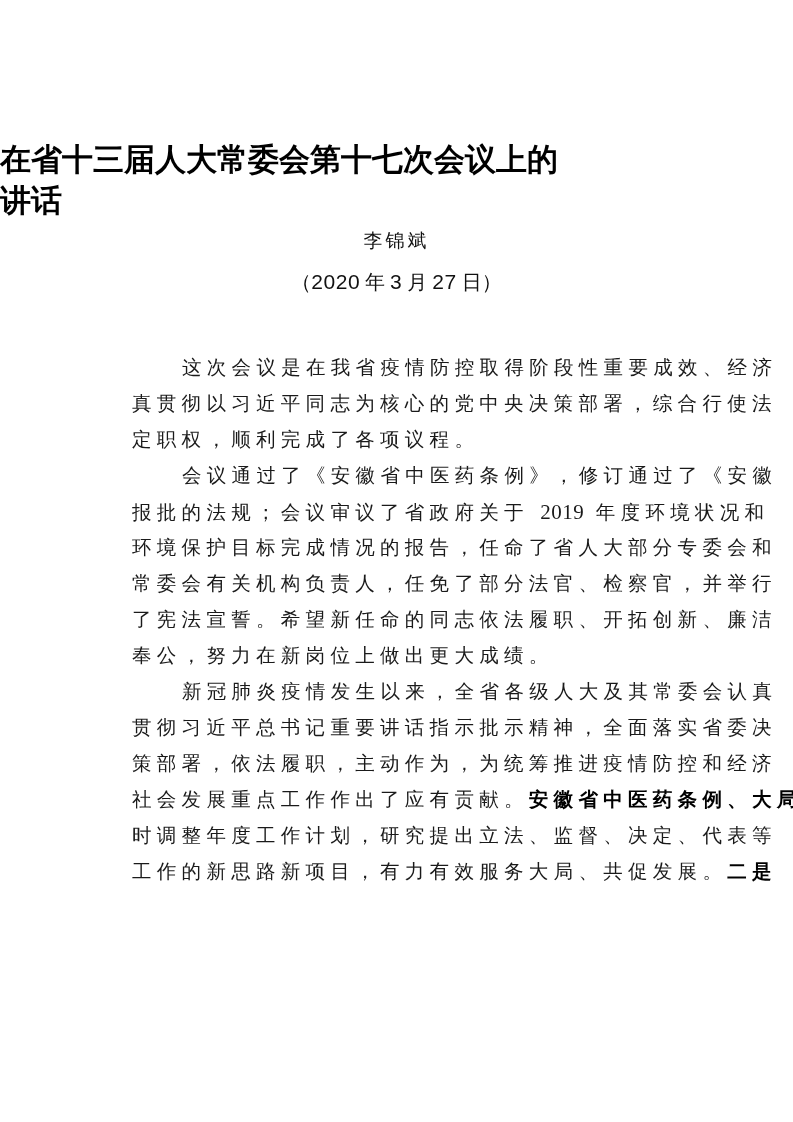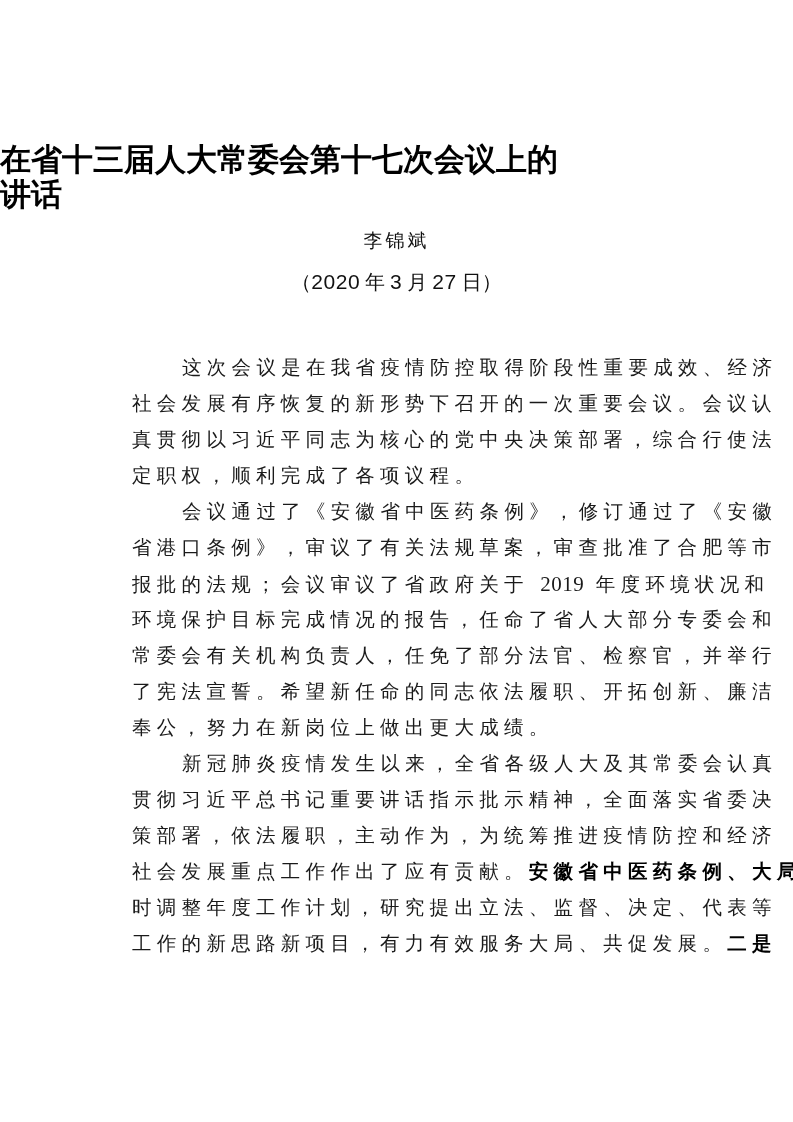--- a/index.html
+++ b/index.html
@@ -28,21 +28,21 @@
       width: 793px;
       text-align: left;
       font-family: "DejaVu Sans", sans-serif;
       font-weight: bold;
       font-size: 31px;
       line-height: 44px;
       color: #000000;
       letter-spacing: 0px;
     }
     .title-line-1 { top: 137px; }
-    .title-line-2 { top: 172px; }
+    .title-line-2 { top: 178px; }
     .author {
       position: absolute;
       top: 226px;
       left: 0;
       width: 793px;
       text-align: center;
       font-family: Liberation Serif, serif;
       font-size: 19px;
       line-height: 30px;
       letter-spacing: 3px;
@@ -101,28 +101,26 @@
   <div class="title title-line-2">讲话</div>
 
   <div class="author">李锦斌</div>
 
   <div class="date"><span>（</span><span class="num">2020</span><span> 年 </span><span class="num">3</span><span> 月 </span><span class="num">27</span><span> 日</span><span>）</span></div>
 
   <div class="body-text">
 
     <div class="para-block">
       <span class="line indent">这次会议是在我省疫情防控取得阶段性重要成效、经济</span>
-      <span class="line">社会发展有序恢复的新形势下召开的一次重要会议。会议认</span>
       <span class="line">真贯彻以习近平同志为核心的党中央决策部署，综合行使法</span>
       <span class="line">定职权，顺利完成了各项议程。</span>
     </div>
 
     <div class="para-block">
       <span class="line indent">会议通过了《安徽省中医药条例》，修订通过了《安徽</span>
-      <span class="line">省港口条例》，审议了有关法规草案，审查批准了合肥等市</span>
       <span class="line"><span>报批的法规；会议审议了省政府关于 </span><span class="num">2019</span><span> 年度环境状况和</span></span>
       <span class="line">环境保护目标完成情况的报告，任命了省人大部分专委会和</span>
       <span class="line">常委会有关机构负责人，任免了部分法官、检察官，并举行</span>
       <span class="line">了宪法宣誓。希望新任命的同志依法履职、开拓创新、廉洁</span>
       <span class="line">奉公，努力在新岗位上做出更大成绩。</span>
     </div>
 
     <div class="para-block">
       <span class="line indent">新冠肺炎疫情发生以来，全省各级人大及其常委会认真</span>
       <span class="line">贯彻习近平总书记重要讲话指示批示精神，全面落实省委决</span>

